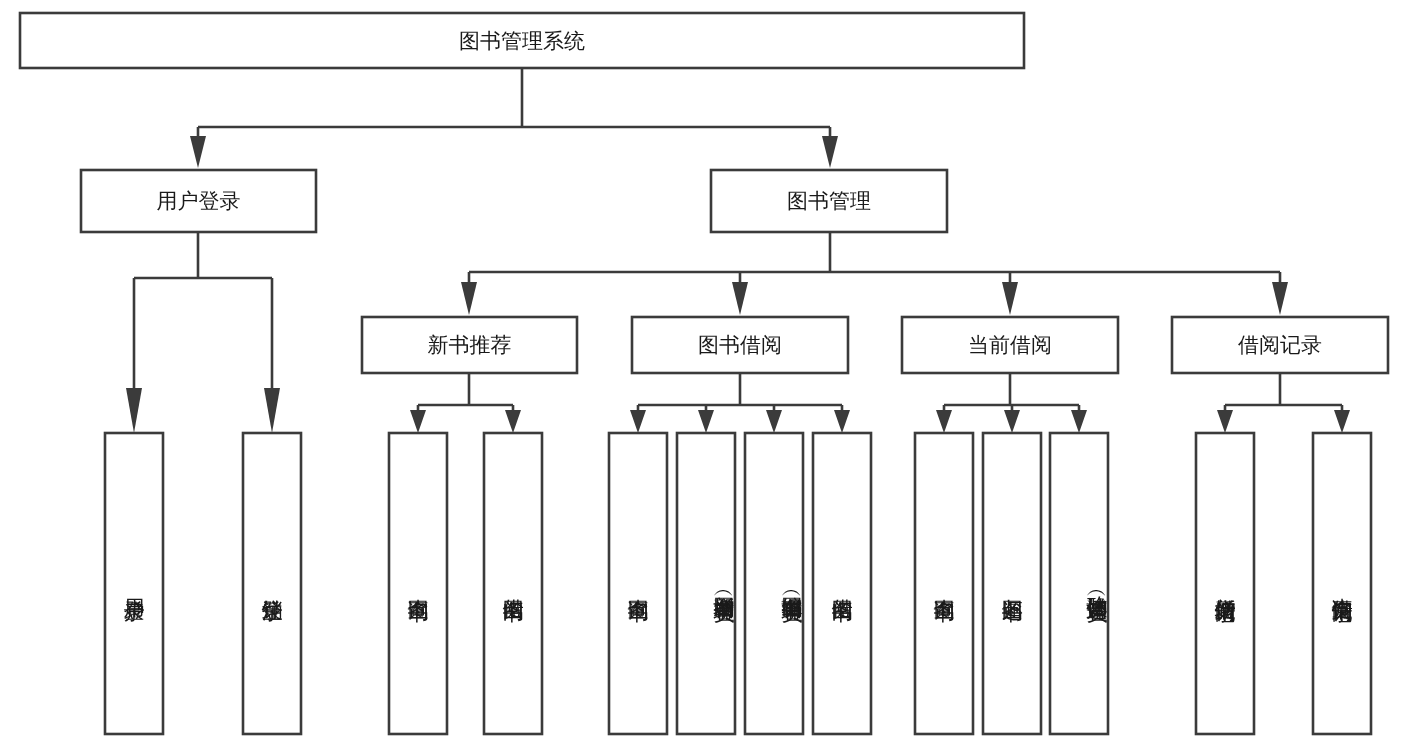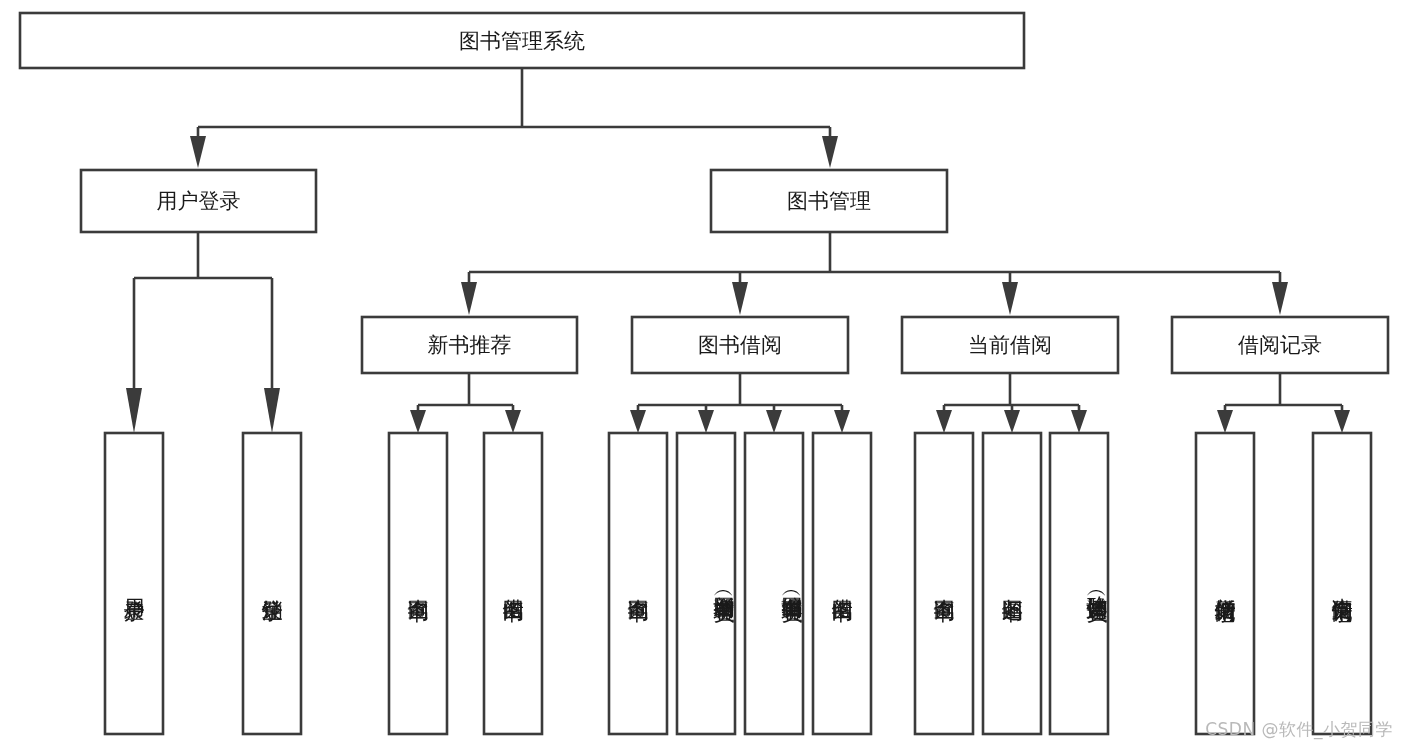--- a/index.html
+++ b/index.html
@@ -206,14 +206,13 @@
   <div class="node-label-v" style="left:745px; top:433px; width:58px; height:301px; align-items:flex-start;">编辑图书（管理员）</div>
   <div class="node-label-v" style="left:813px; top:433px; width:58px; height:301px;">借阅图书</div>
 
   <div class="node-label-v" style="left:915px; top:433px; width:58px; height:301px;">查询图书</div>
   <div class="node-label-v" style="left:983px; top:433px; width:58px; height:301px;">归还图书</div>
   <div class="node-label-v" style="left:1050px; top:433px; width:58px; height:301px; align-items:flex-start;">确认归还（管理员）</div>
 
   <div class="node-label-v" style="left:1196px; top:433px; width:58px; height:301px;">新增借阅记录</div>
   <div class="node-label-v" style="left:1313px; top:433px; width:58px; height:301px;">查询借阅记录</div>
 
-  <div class="watermark">CSDN @软件_小贺同学</div>
 </div>
 
 </body></html>

